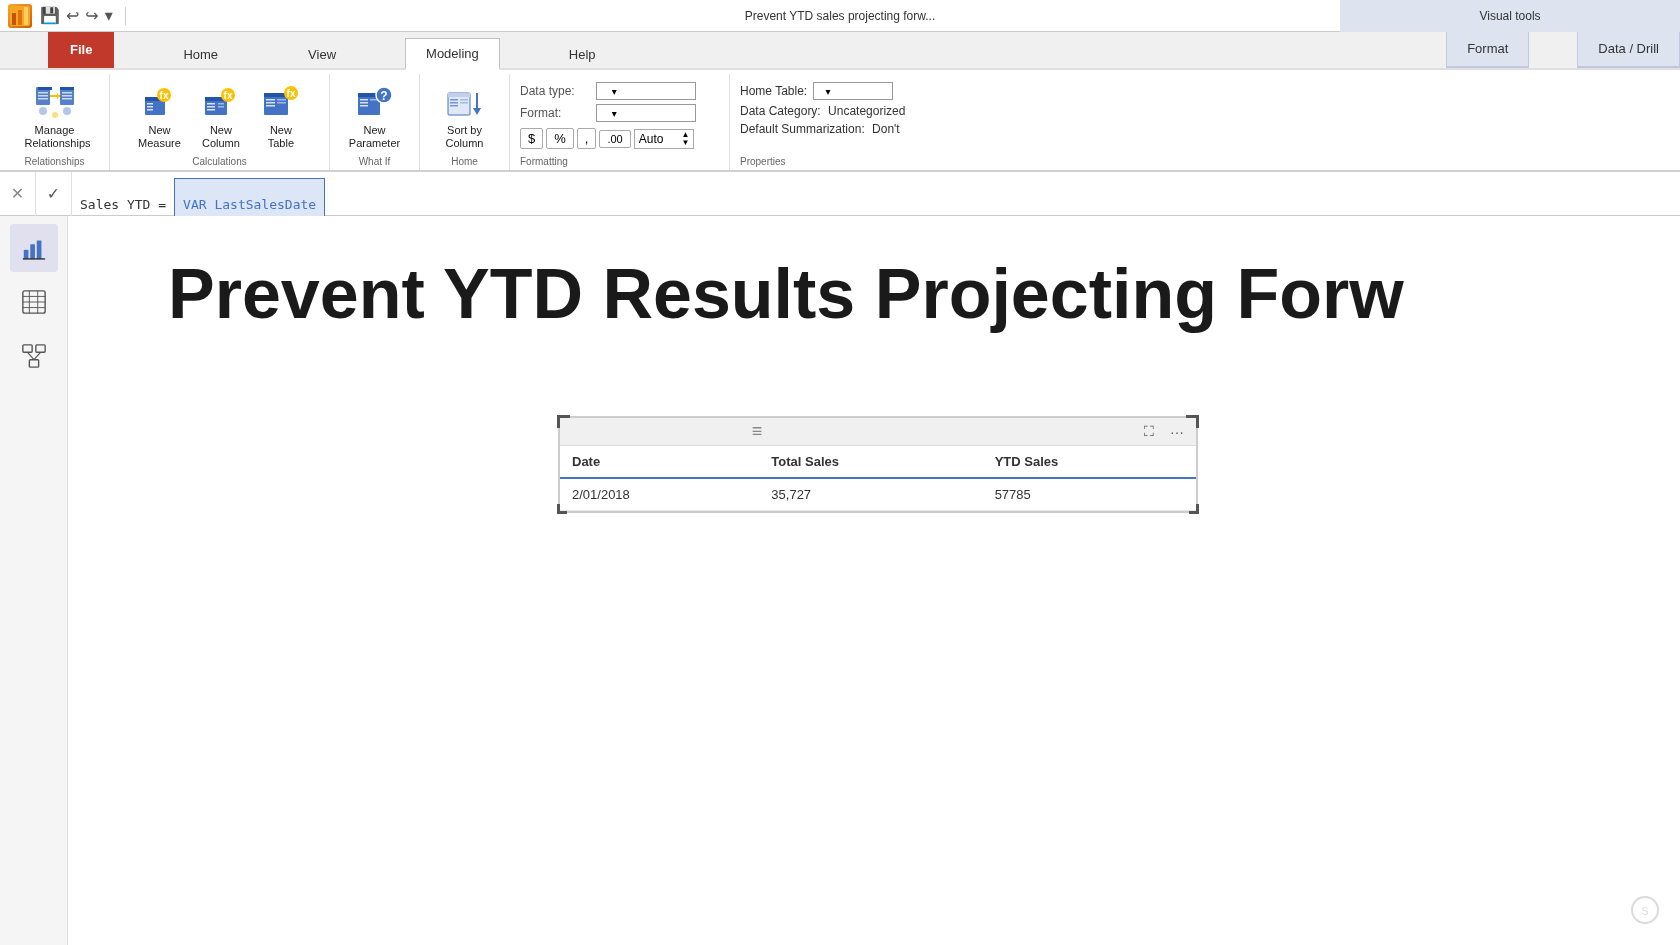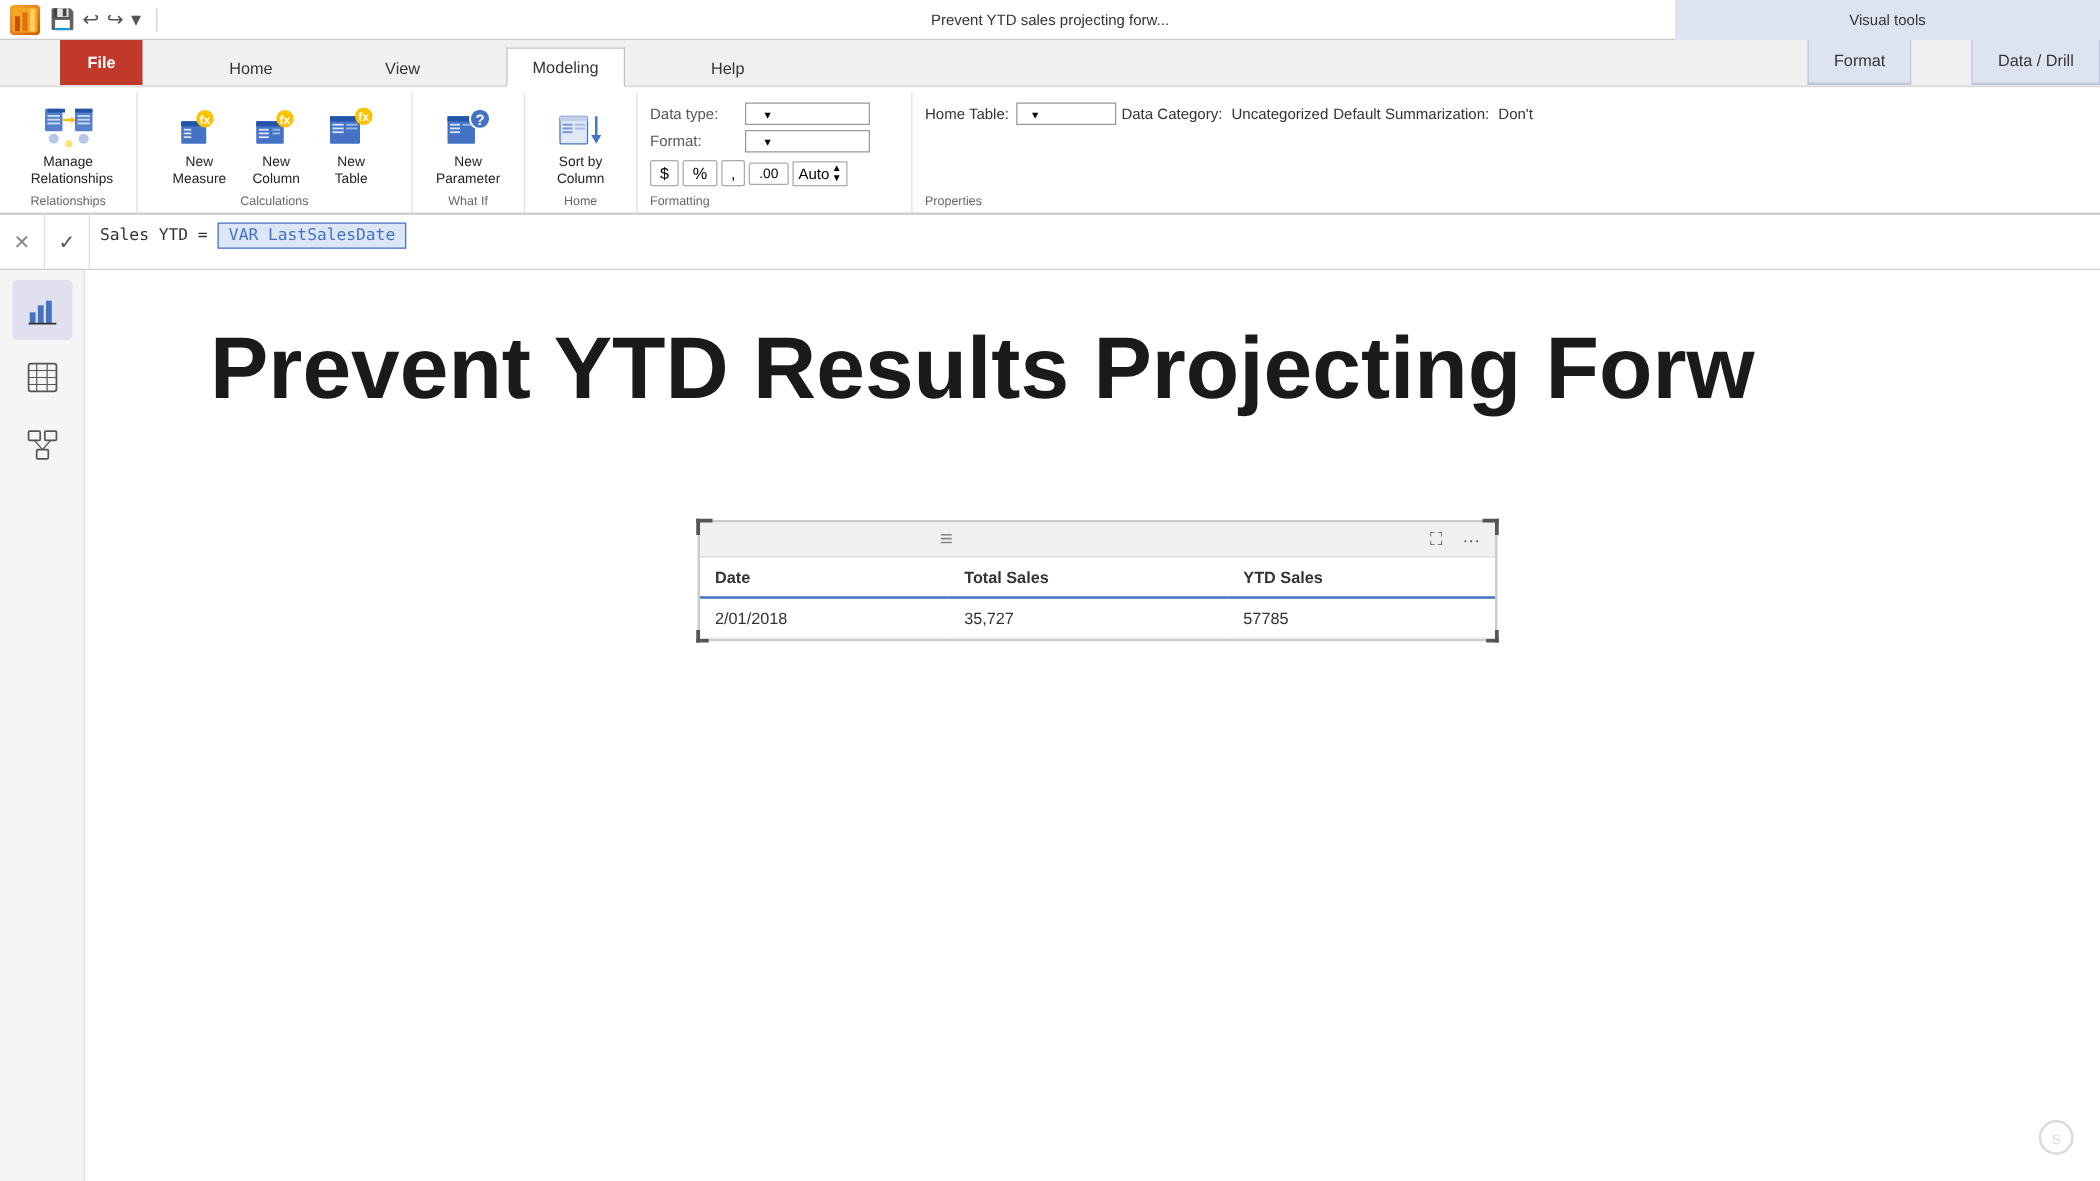--- a/index.html
+++ b/index.html
@@ -156,21 +156,21 @@
       padding: 2px 7px;
       font-size: 13px;
       cursor: pointer;
       border-radius: 2px;
     }
 
     .auto-box {
       border: 1px solid #aaa;
       padding: 1px 4px;
       font-size: 12px;
-      display: flex; align-items: center; gap: 2px;
+      display: flex; align-items: center; gap: 18px;
     }
     .spin-btns {
       display: flex; flex-direction: column;
       font-size: 8px; line-height: 1;
     }
 
     
     .formula-bar {
       height: 44px;
       background: white;
@@ -205,21 +205,21 @@
       color: #333;
       font-family: Consolas, monospace;
       padding: 2px 0;
     }
     .formula-code {
       font-family: Consolas, monospace;
       font-size: 13px;
       color: #4472c4;
       background: #dce6f7;
       border: 1.5px solid #4472c4;
-      padding: 2px 8px;
+      padding: 18px 8px;
       display: inline-block;
     }
 
     
     .layout-main {
       display: flex;
       height: calc(945px - 32px - 38px - 102px - 44px);
     }
     .sidebar {
       width: 68px;
@@ -569,21 +569,21 @@
             <span>▲</span>
             <span>▼</span>
           </div>
         </div>
       </div>
     </div>
     <div class="ribbon-group-label" style="margin-top:auto; padding-top:4px;">Formatting</div>
   </div>
 
   <div class="ribbon-group" style="min-width:280px; align-items:flex-start; border-right:none;">
-    <div style="display:flex; flex-direction:row; gap:4px; padding-top:4px; width:100%;justify-content:space-between;">
+    <div style="display:flex; flex-direction:column; gap:4px; padding-top:4px; width:100%;justify-content:space-between;">
       <div class="prop-row">
         <span style="font-size:12px; color:#333;">Home Table:</span>
         <div class="prop-dropdown dd-arrow" style="min-width:80px;">&nbsp;</div>
       </div>
       <div class="prop-row">
         <span style="font-size:12px; color:#333;">
           <span>Data Category:</span>
           <span style="margin-left:4px;">Uncategorized</span>
         </span>
       </div>

